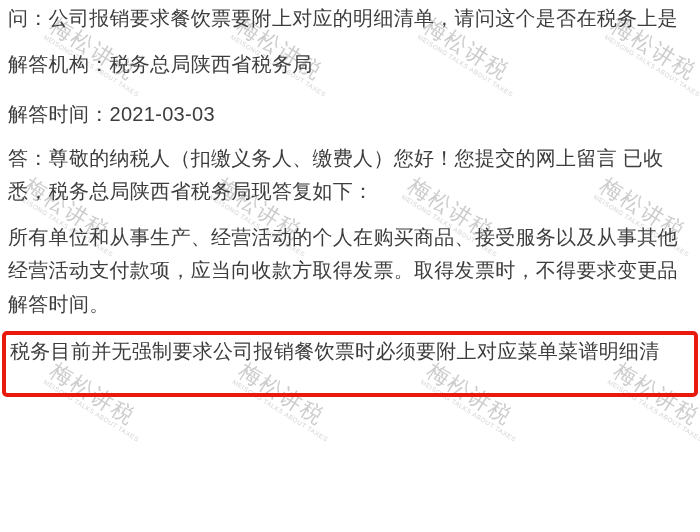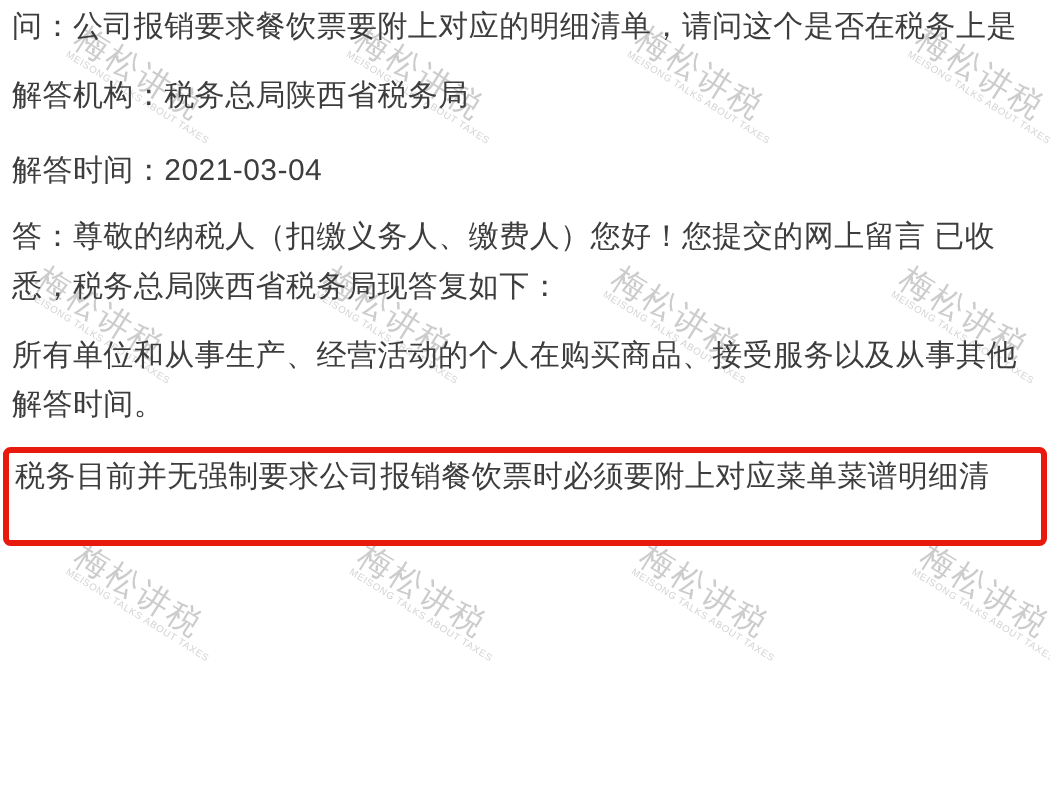--- a/index.html
+++ b/index.html
@@ -145,31 +145,32 @@
 
     <div class="para">
       <div class="line">问：公司报销要求餐饮票要附上对应的明细清单，请问这个是否在税务上是</div>
     </div>
 
     <div class="para mt12">
       <div class="line">解答机构：税务总局陕西省税务局</div>
     </div>
 
     <div class="para mt17">
-      <div class="line">解答时间：2021-03-04</div>
+      <div class="line">解答时间：2021-03-03</div>
     </div>
 
     <div class="para mt18">
       <div class="line">答：尊敬的纳税人（扣缴义务人、缴费人）您好！您提交的网上留言 已收</div>
       <div class="line">悉，税务总局陕西省税务局现答复如下：</div>
     </div>
 
 
     <div class="para mt12">
       <div class="line">所有单位和从事生产、经营活动的个人在购买商品、接受服务以及从事其他</div>
+      <div class="line">经营活动支付款项，应当向收款方取得发票。取得发票时，不得要求变更品</div>
       <div class="line">解答时间。</div>
     </div>
 
     <div class="highlight-box mt10">
       <div class="line">税务目前并无强制要求公司报销餐饮票时必须要附上对应菜单菜谱明细清</div>
     </div>
 
   </div>
 </div>
 

